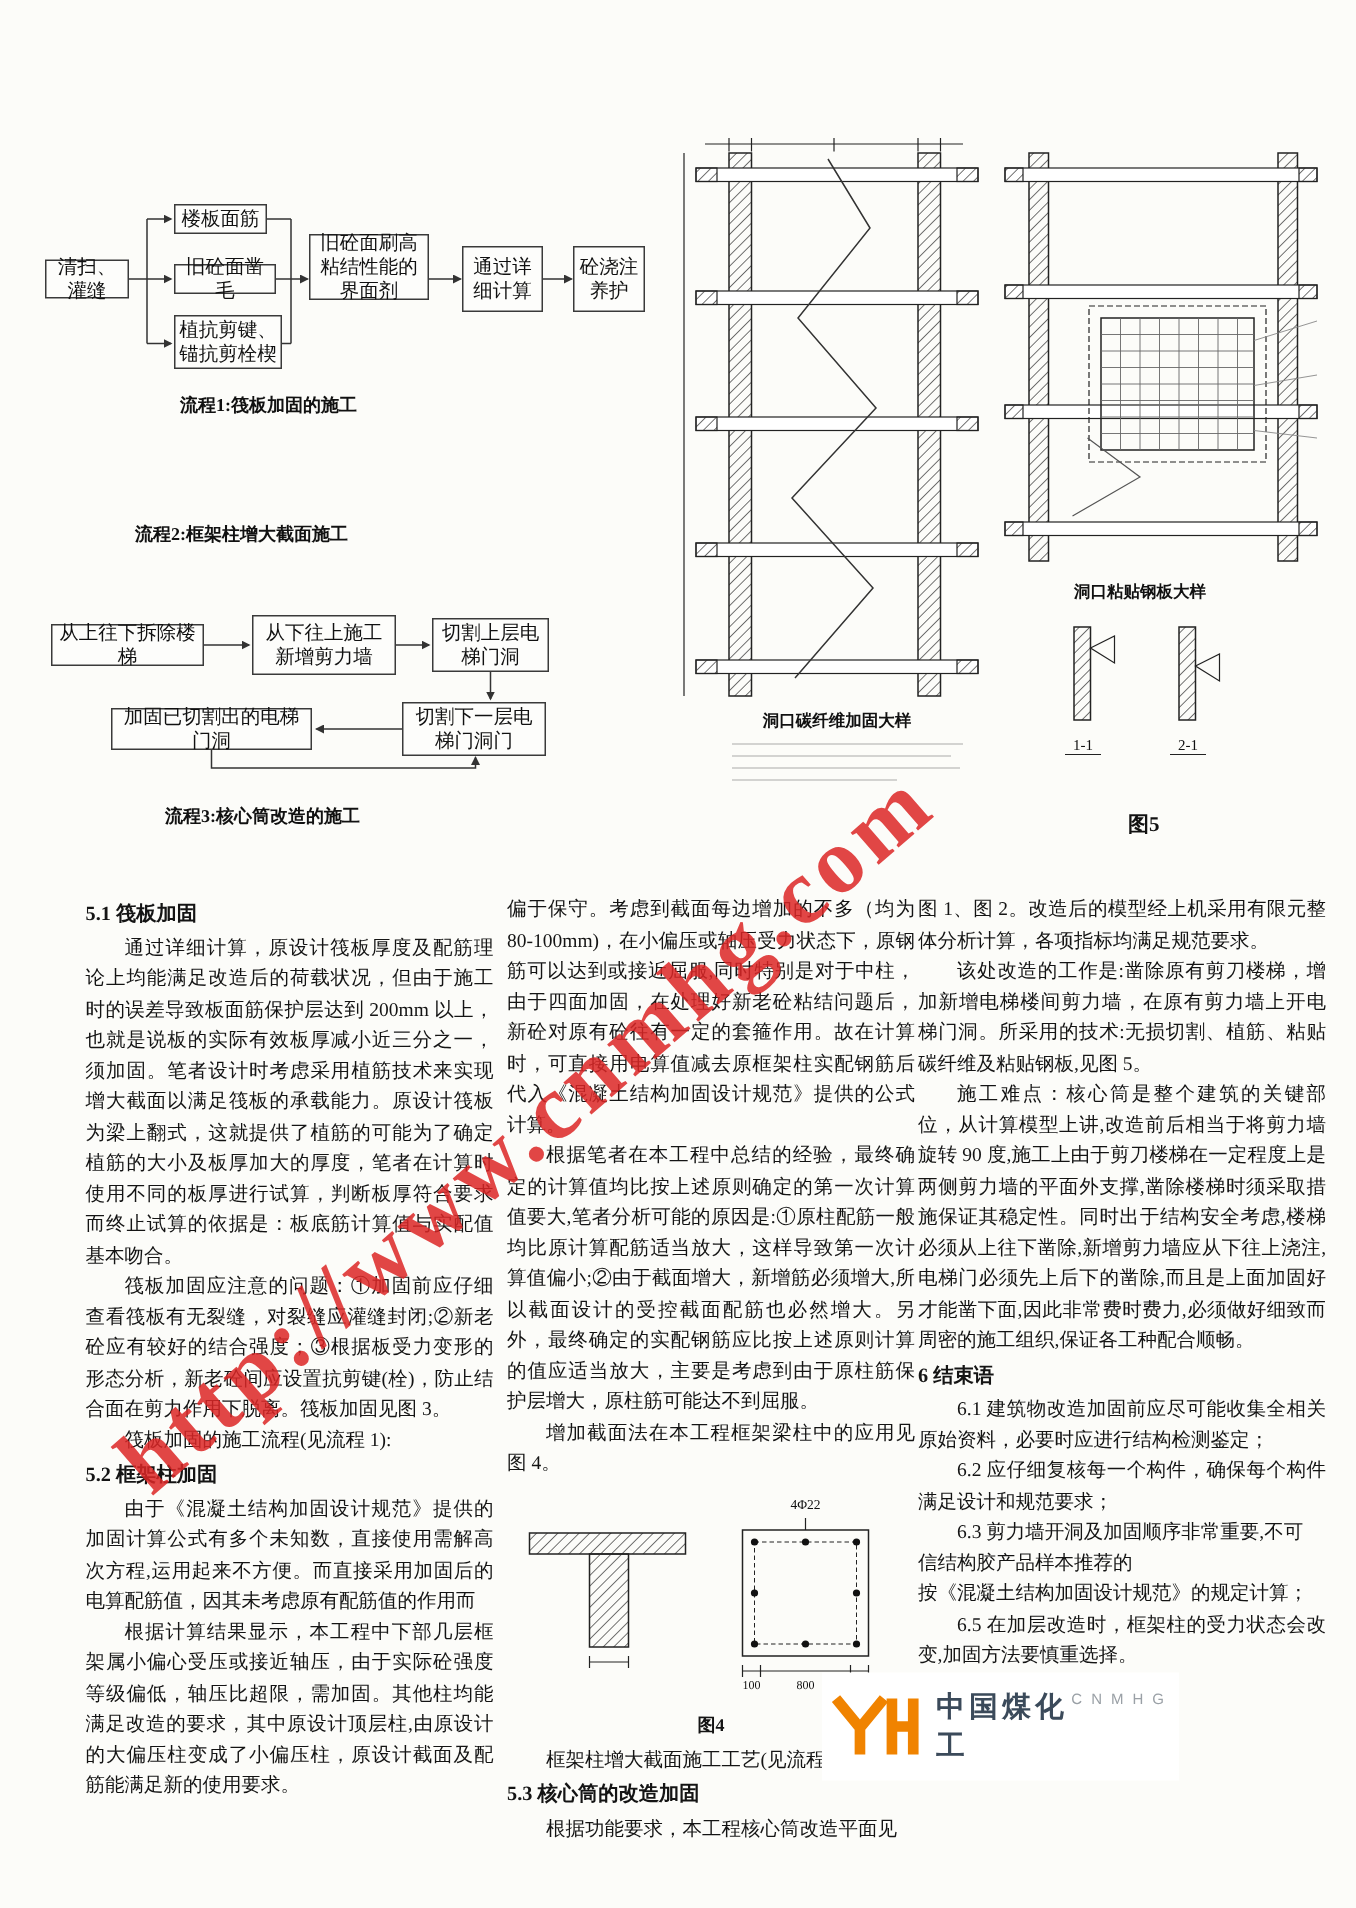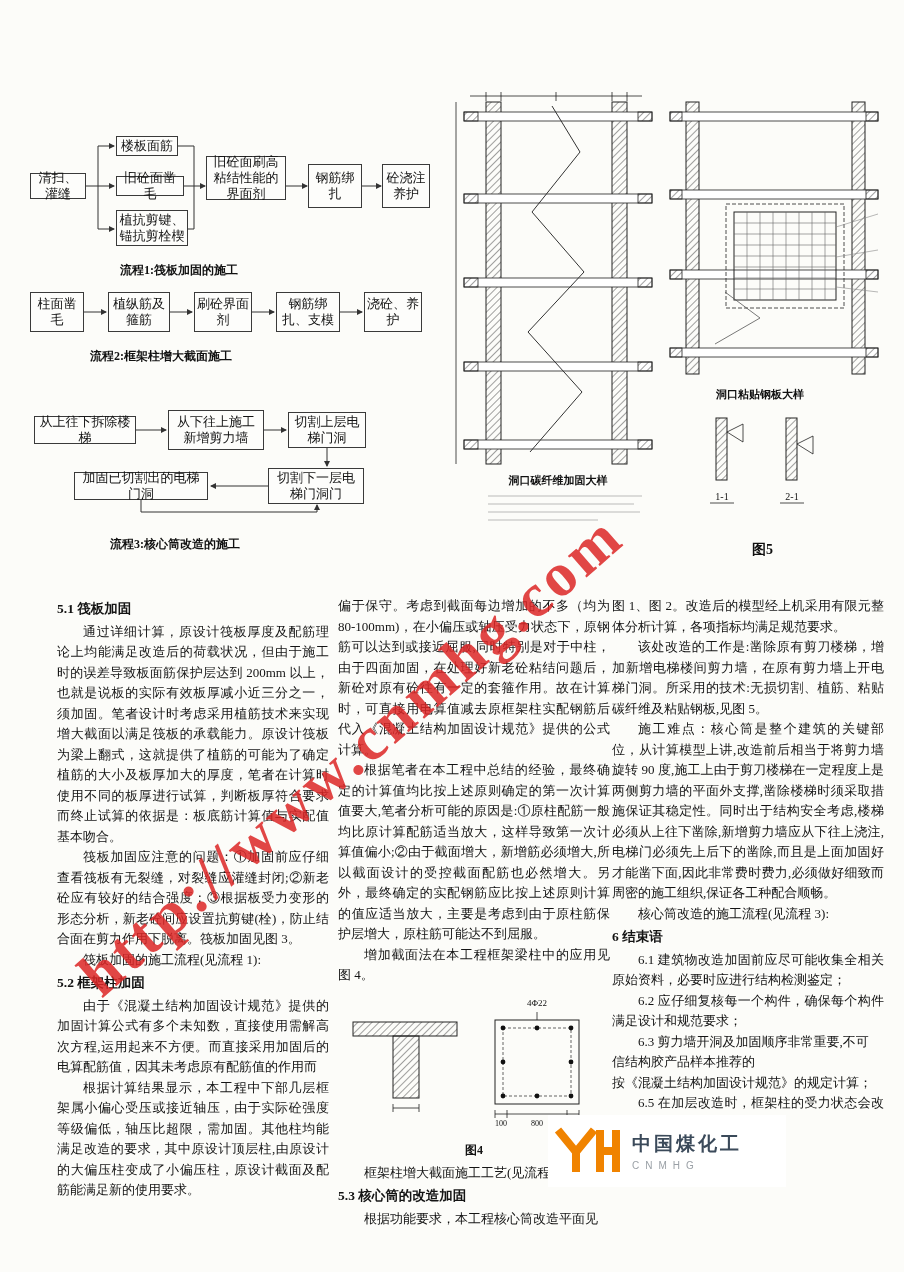--- a/index.html
+++ b/index.html
@@ -22,21 +22,21 @@
   .fig5{position:absolute;left:430px;top:92px;width:452px;height:478px}
   .fig4wrap{margin:6px 0 2px 0;text-align:center}
   .fig4cap{font-weight:bold;font-size:12px;margin-top:2px}
   
   .watermark{position:absolute;left:88px;top:948px;transform:rotate(-41deg);transform-origin:0 50%;
              font-size:62px;font-weight:bold;letter-spacing:4px;white-space:nowrap;
              color:rgba(220,38,38,0.85);z-index:40;font-family:"Liberation Serif",serif;pointer-events:none}
   
   .logo{position:absolute;left:548px;top:1115px;width:238px;height:72px;background:#fff;
         display:flex;align-items:center;gap:10px;z-index:50;padding:2px 4px}
-  .logo-text{display:flex;flex-direction:column;justify-content:center}
+  .logo-text{display:flex;flex-direction:row;justify-content:center}
   .logo-name{font-size:19px;font-weight:bold;color:#3b4a5a;letter-spacing:3px;font-family:"Liberation Sans",sans-serif}
   .logo-sub{font-size:10px;color:#9aa0a6;letter-spacing:6px;font-family:"Liberation Sans",sans-serif;margin-top:3px}
   svg text{font-family:"Liberation Serif",serif;fill:#111}
 </style>
 </head>
 <body>
 
 <div class="page">
 
   <div class="flow" style="left:28px;top:136px;width:410px;height:122px">
@@ -59,45 +59,25 @@
         <line x1="166" y1="50" x2="177" y2="50" marker-end="url(#a1)"></line>
         <line x1="258" y1="50" x2="279" y2="50" marker-end="url(#a1)"></line>
         <line x1="334" y1="50" x2="353" y2="50" marker-end="url(#a1)"></line>
       </g>
     </svg>
     <div class="fbox" style="left:2px;top:37px;width:56px;height:26px">清扫、灌缝</div>
     <div class="fbox" style="left:88px;top:0;width:62px;height:20px">楼板面筋</div>
     <div class="fbox" style="left:88px;top:40px;width:68px;height:20px">旧砼面凿毛</div>
     <div class="fbox" style="left:88px;top:74px;width:72px;height:36px">植抗剪键、锚抗剪栓楔</div>
     <div class="fbox" style="left:178px;top:20px;width:80px;height:44px">旧砼面刷高粘结性能的界面剂</div>
-    <div class="fbox" style="left:280px;top:28px;width:54px;height:44px">钢筋绑扎</div>
+    <div class="fbox" style="left:280px;top:28px;width:54px;height:44px">通过详细计算</div>
     <div class="fbox" style="left:354px;top:28px;width:48px;height:44px">砼浇注养护</div>
   </div>
   <div class="flowcap" style="left:120px;top:262px;width:200px">流程1:筏板加固的施工</div>
 
-  <div class="flow" style="left:30px;top:292px;width:410px;height:44px">
-    <svg class="conn" width="410" height="44">
-      <defs>
-          <marker id="a2" markerWidth="6" markerHeight="6" refX="5" refY="3" orient="auto">
-            <path d="M0,0L6,3L0,6z" fill="#333"></path>
-          </marker>
-        </defs>
-      <g stroke="#333" stroke-width="1">
-        <line x1="54" y1="20" x2="76" y2="20" marker-end="url(#a2)"></line>
-        <line x1="140" y1="20" x2="162" y2="20" marker-end="url(#a2)"></line>
-        <line x1="222" y1="20" x2="244" y2="20" marker-end="url(#a2)"></line>
-        <line x1="310" y1="20" x2="332" y2="20" marker-end="url(#a2)"></line>
-      </g>
-    </svg>
-    <div class="fbox" style="left:0;top:0;width:54px;height:40px">柱面凿毛</div>
-    <div class="fbox" style="left:78px;top:0;width:62px;height:40px">植纵筋及箍筋</div>
-    <div class="fbox" style="left:164px;top:0;width:58px;height:40px">刷砼界面剂</div>
-    <div class="fbox" style="left:246px;top:0;width:64px;height:40px">钢筋绑扎、支模</div>
-    <div class="fbox" style="left:334px;top:0;width:58px;height:40px">浇砼、养护</div>
-  </div>
   <div class="flowcap" style="left:90px;top:348px;width:240px">流程2:框架柱增大截面施工</div>
 
   <div class="flow" style="left:32px;top:408px;width:336px;height:112px">
     <svg class="conn" width="336" height="112">
       <defs>
           <marker id="a3" markerWidth="6" markerHeight="6" refX="5" refY="3" orient="auto">
             <path d="M0,0L6,3L0,6z" fill="#333"></path>
           </marker>
         </defs>
       <g stroke="#333" stroke-width="1" fill="none">
@@ -285,21 +265,20 @@
     </div>
     <p>框架柱增大截面施工工艺(见流程 2):</p>
     <div class="hd">5.3 核心筒的改造加固</div>
     <p>根据功能要求，本工程核心筒改造平面见</p>
   </div>
 
   <div class="col" style="left:612px;top:596px">
     <p class="ni">图 1、图 2。改造后的模型经上机采用有限元整体分析计算，各项指标均满足规范要求。</p>
     <p>该处改造的工作是:凿除原有剪刀楼梯，增加新增电梯楼间剪力墙，在原有剪力墙上开电梯门洞。所采用的技术:无损切割、植筋、粘贴碳纤维及粘贴钢板,见图 5。</p>
     <p>施工难点：核心筒是整个建筑的关键部位，从计算模型上讲,改造前后相当于将剪力墙旋转 90 度,施工上由于剪刀楼梯在一定程度上是两侧剪力墙的平面外支撑,凿除楼梯时须采取措施保证其稳定性。同时出于结构安全考虑,楼梯必须从上往下凿除,新增剪力墙应从下往上浇注,电梯门必须先上后下的凿除,而且是上面加固好才能凿下面,因此非常费时费力,必须做好细致而周密的施工组织,保证各工种配合顺畅。</p>
-    <p>核心筒改造的施工流程(见流程 3):</p>
     <div class="hd">6 结束语</div>
     <p>6.1 建筑物改造加固前应尽可能收集全相关原始资料，必要时应进行结构检测鉴定；</p>
     <p>6.2 应仔细复核每一个构件，确保每个构件满足设计和规范要求；</p>
     <p>6.3 剪力墙开洞及加固顺序非常重要,不可</p>
     <p class="ni">信结构胶产品样本推荐的</p>
     <p class="ni">按《混凝土结构加固设计规范》的规定计算；</p>
     <p>6.5 在加层改造时，框架柱的受力状态会改变,加固方法要慎重选择。</p>
   </div>
 
   <div class="logo">

